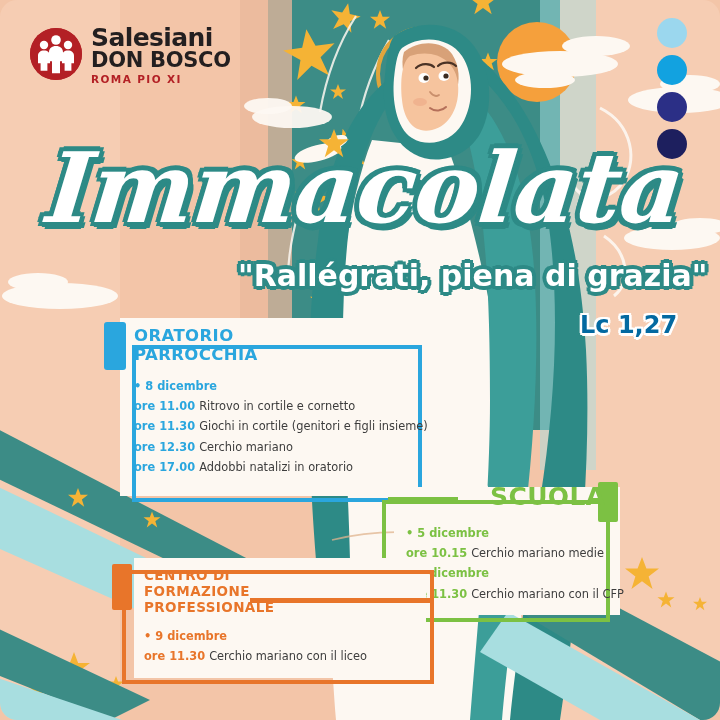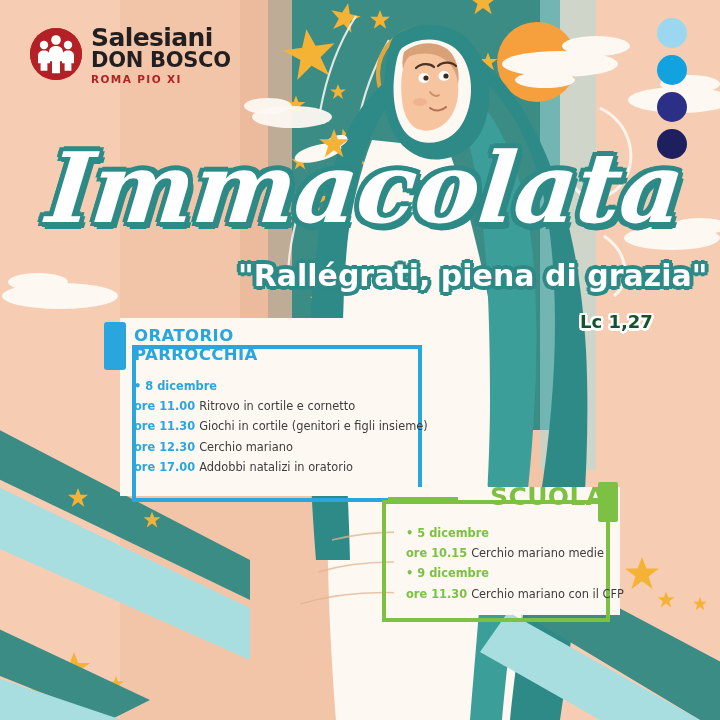--- a/index.html
+++ b/index.html
@@ -4,20 +4,21 @@
 <style>
   html,body{margin:0;padding:0;}
   body{
     width:720px;height:720px;overflow:hidden;
     font-family:"Liberation Sans",sans-serif;
     background:#f3c5a8;
   }
   #poster{
     position:relative;width:720px;height:720px;overflow:hidden;
     background:#f3c5a8;
+    border-radius:17px;
   }
 
   
   #bg{position:absolute;inset:0;width:720px;height:720px;}
 
   
   #logo{
     position:absolute;left:30px;top:24px;display:flex;align-items:center;gap:9px;z-index:40;
   }
   #logo-mark{
@@ -66,22 +67,22 @@
   }
   #subtitle{
     position:absolute;left:238px;top:258px;
     font-family:"DejaVu Sans",sans-serif;font-weight:bold;font-size:30px;
     color:#ffffff;white-space:nowrap;
     text-shadow:3px 3px 0 #2d8a86,-3px 3px 0 #2d8a86,3px -3px 0 #2d8a86,-3px -3px 0 #2d8a86,
       0 4px 0 #2d8a86,0 -4px 0 #2d8a86,4px 0 0 #2d8a86,-4px 0 0 #2d8a86;
   }
   #ref{
     position:absolute;left:580px;top:311px;
-    font-family:"DejaVu Sans",sans-serif;font-weight:bold;font-size:18px;
-    color:#14532d;
+    font-family:"DejaVu Sans",sans-serif;font-weight:bold;font-size:24px;
+    color:#0369a1;
     text-shadow:2px 2px 0 #ffffff,-2px 2px 0 #ffffff,2px -2px 0 #ffffff,-2px -2px 0 #ffffff,
       0 2.5px 0 #fff,0 -2.5px 0 #fff,2.5px 0 0 #fff,-2.5px 0 0 #fff;
   }
 
   
   .card{position:absolute;z-index:35;}
   .card-frame{position:absolute;border-style:solid;border-width:4px;background:transparent;}
   .card-white{position:absolute;background:#fdf8f2;}
   .card-tab{position:absolute;}
   .card-title{
@@ -335,14 +336,29 @@
       <div>SCUOLA</div>
     </div>
     <div class="rows" id="scu-rows">
         <div class="row date">• 5 dicembre</div>
         <div class="row"><span class="k">ore 10.15 </span><span>Cerchio mariano medie</span></div>
         <div class="row date">• 9 dicembre</div>
         <div class="row"><span class="k">ore 11.30 </span><span>Cerchio mariano con il CFP</span></div>
       </div>
   </div>
 
+  <div class="card" id="card-cfp">
+    <div class="card-white" id="cfp-white"></div>
+    <div class="card-frame" id="cfp-frame"></div>
+    <div class="card-rule" id="cfp-rule"></div>
+    <div class="card-tab" id="cfp-tab"></div>
+    <div class="card-title" id="cfp-title">
+      <div>CENTRO DI</div>
+      <div>FORMAZIONE</div>
+      <div>PROFESSIONALE</div>
+    </div>
+    <div class="rows" id="cfp-rows">
+        <div class="row date">• 9 dicembre</div>
+        <div class="row"><span class="k">ore 11.30 </span><span>Cerchio mariano con il liceo</span></div>
+      </div>
+  </div>
 
 </div>
 
 </body></html>

